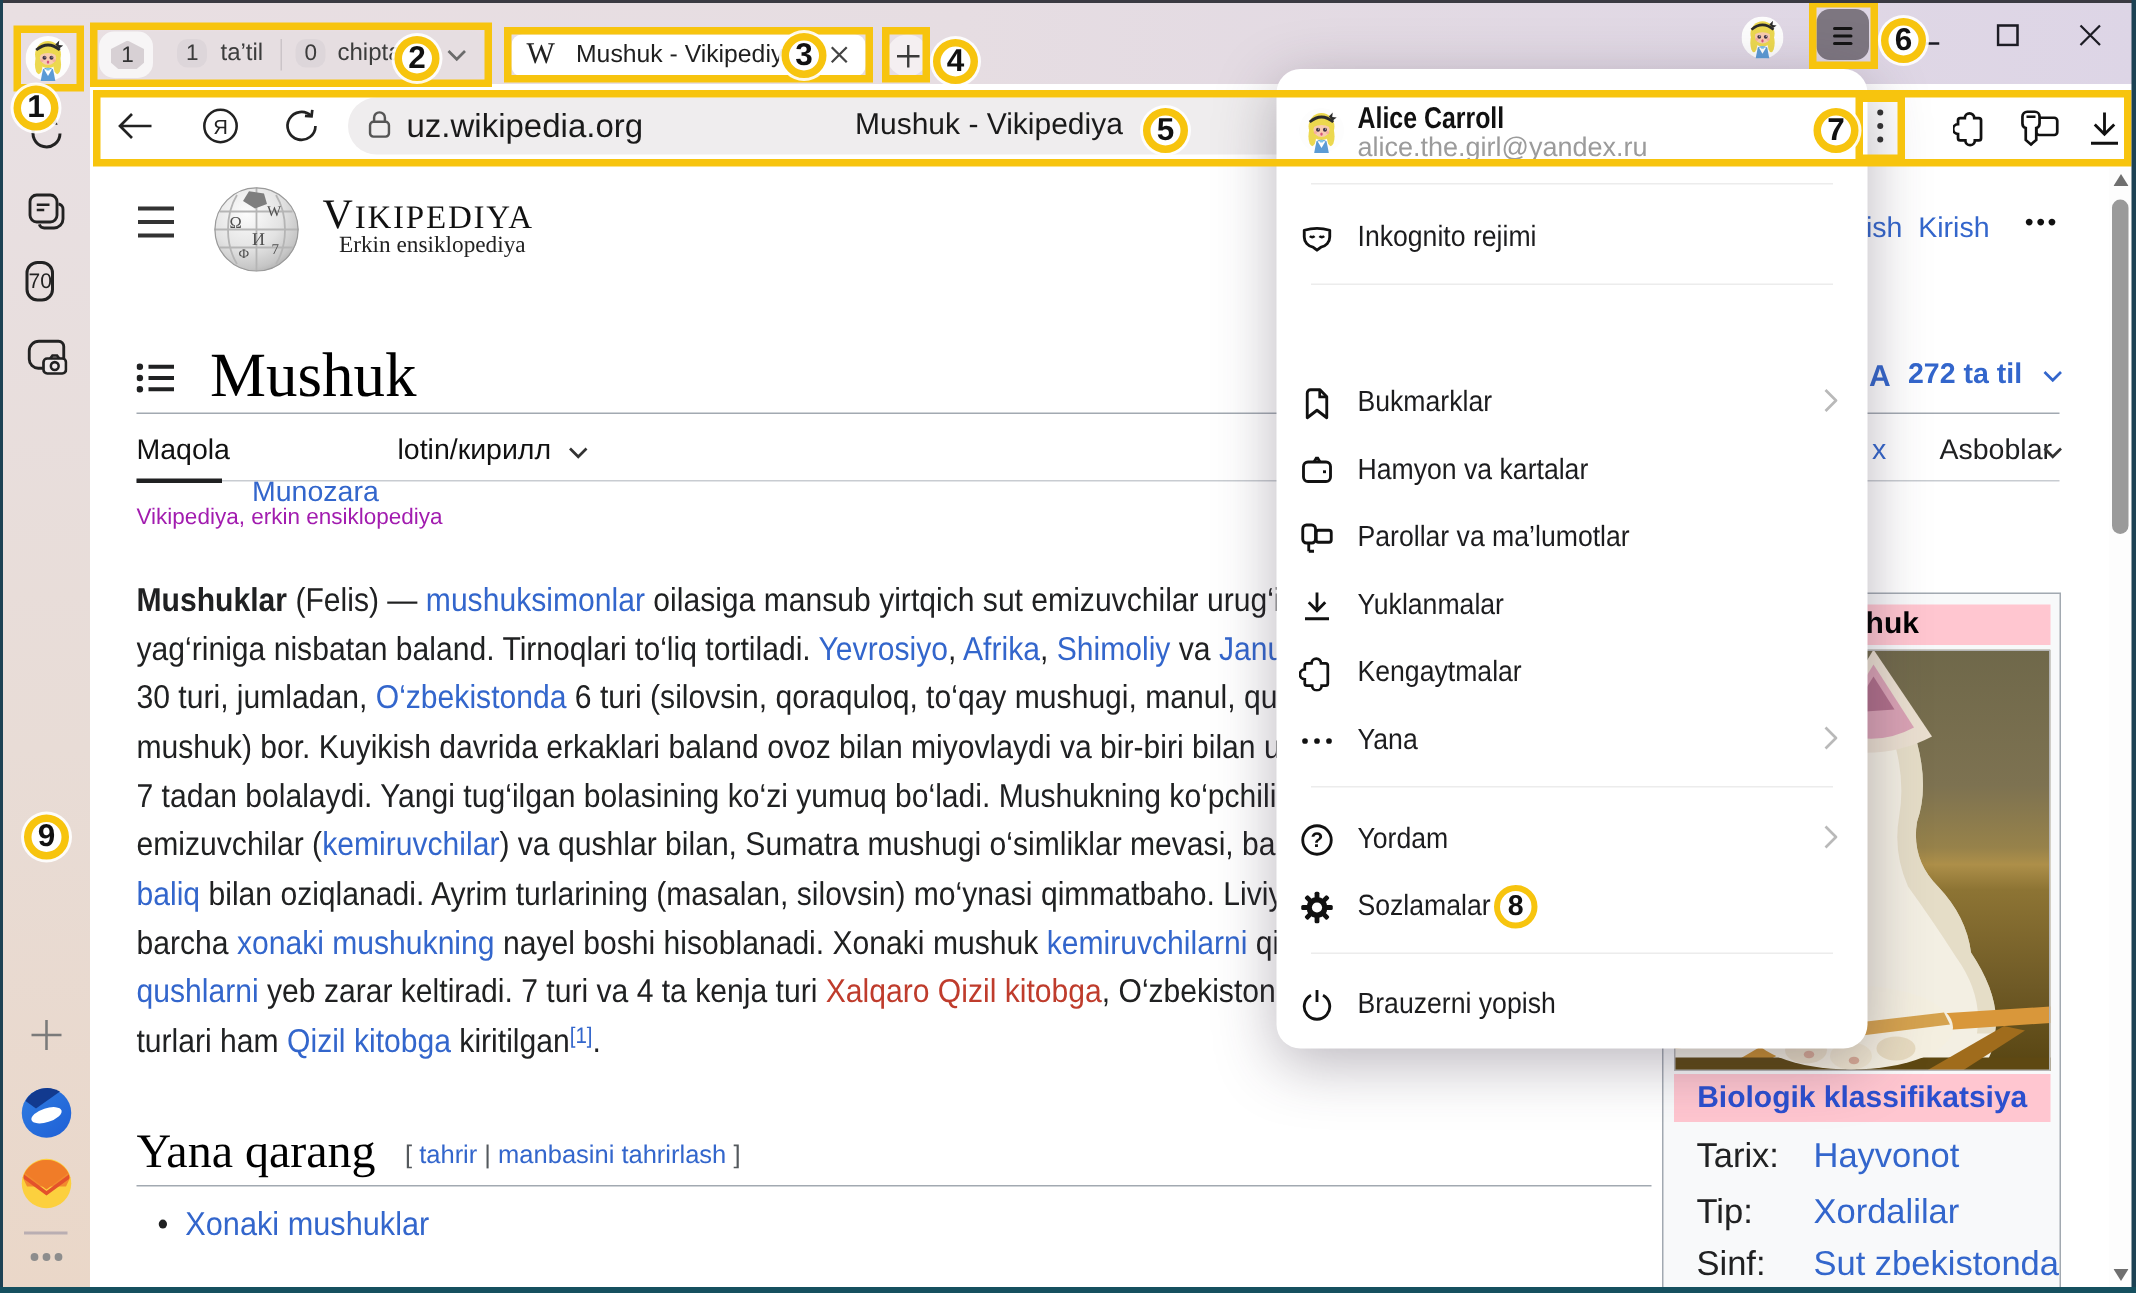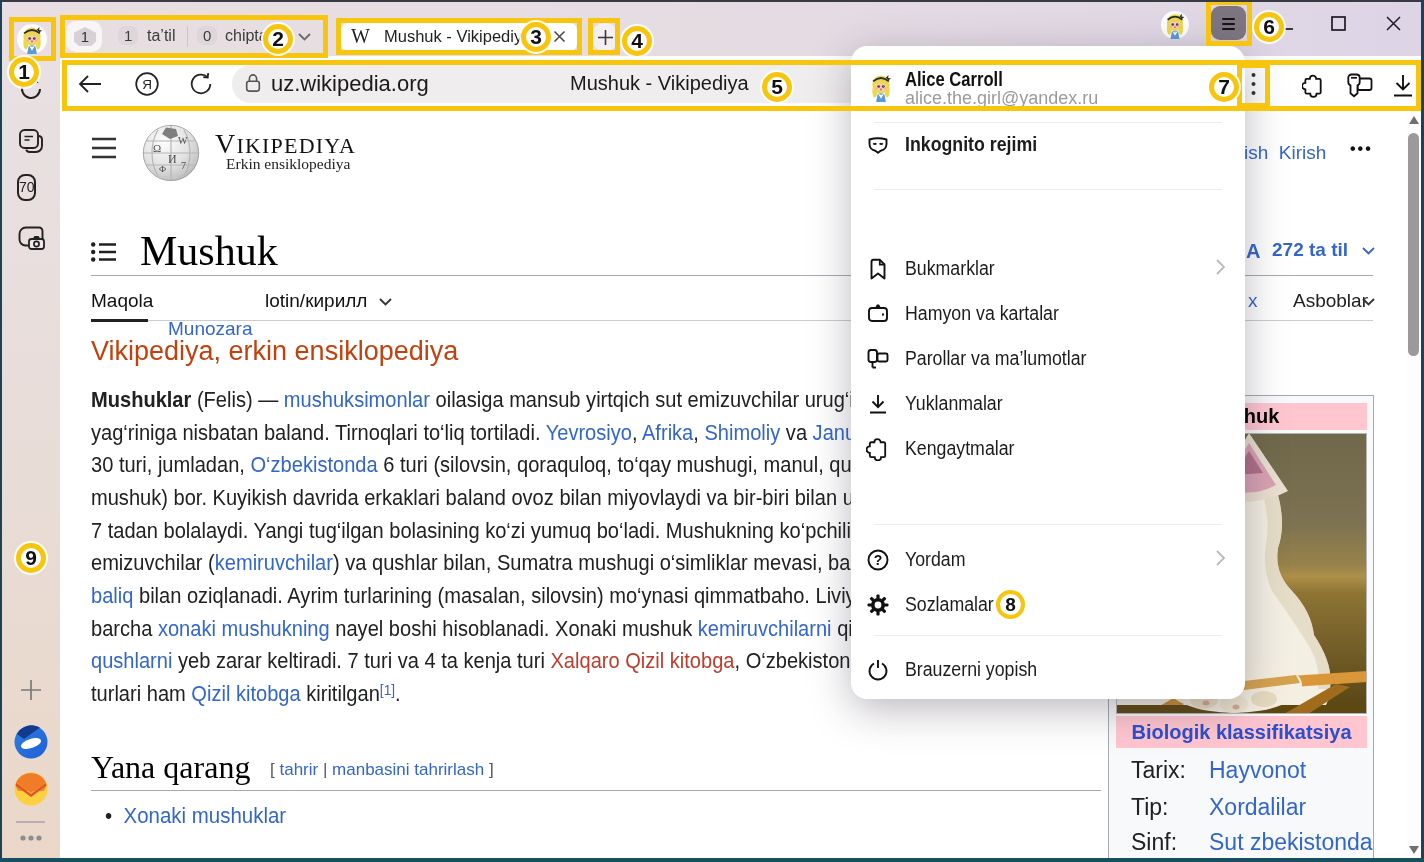--- a/index.html
+++ b/index.html
@@ -217,21 +217,21 @@
       <path d="M1 1 L6.5 6.5 L12 1" stroke="#333" stroke-width="1.8" fill="none"></path>
     </svg>
   <div class="abs" style="left:1186px;top:178px;font-size:19px;color:#3366cc;">x</div>
   <div class="abs" style="left:1212px;top:178px;font-size:19px;color:#202122;margin-left:19px;">Asboblar</div>
   <svg class="abs" style="left:1300px;top:186px;" width="13" height="8" viewBox="0 0 13 8">
       <path d="M1 1 L6.5 6.5 L12 1" stroke="#333" stroke-width="1.8" fill="none"></path>
     </svg>
   <div class="abs" style="left:29px;top:208px;width:1282px;height:1px;background:#c8ccd1;"></div>
   <div class="abs" style="left:29px;top:207px;width:57px;height:3px;background:#202122;"></div>
 
-  <div class="abs" style="left:29px;top:224px;font-size:27px;color:#c2410c;">Vikipediya, erkin ensiklopediya</div>
+  <div class="abs" style="left:29px;top:224px;font-size:15px;color:#a21caf;">Vikipediya, erkin ensiklopediya</div>
 
   <div class="bodyline" style="top:275px;"><b>Mushuklar</b> (Felis) — <a class="wl">mushuksimonlar</a> oilasiga mansub yirtqich sut emizuvchilar urug‘i. Gavdasining old tomoni</div>
   <div class="bodyline" style="top:308px;">yag‘riniga nisbatan baland. Tirnoqlari to‘liq tortiladi. <a class="wl">Yevrosiyo</a>, <a class="wl">Afrika</a>, <a class="wl">Shimoliy</a> va <a class="wl">Janubiy Amerikada</a></div>
   <div class="bodyline" style="top:340px;">30 turi, jumladan, <a class="wl">O‘zbekistonda</a> 6 turi (silovsin, qoraquloq, to‘qay mushugi, manul, qum mushugi, yovvoyi</div>
   <div class="bodyline" style="top:373px;">mushuk) bor. Kuyikish davrida erkaklari baland ovoz bilan miyovlaydi va bir-biri bilan urishadi. Urg‘ochisi 1—</div>
   <div class="bodyline" style="top:406px;">7 tadan bolalaydi. Yangi tug‘ilgan bolasining ko‘zi yumuq bo‘ladi. Mushukning ko‘pchilik turlari mayda sut</div>
   <div class="bodyline" style="top:438px;">emizuvchilar (<a class="wl">kemiruvchilar</a>) va qushlar bilan, Sumatra mushugi o‘simliklar mevasi, baliqchi mushuk esa</div>
   <div class="bodyline" style="top:471px;"><a class="wl">baliq</a> bilan oziqlanadi. Ayrim turlarining (masalan, silovsin) mo‘ynasi qimmatbaho. Liviya mushugi deyarli</div>
   <div class="bodyline" style="top:504px;">barcha <a class="wl">xonaki mushukning</a> nayel boshi hisoblanadi. Xonaki mushuk <a class="wl">kemiruvchilarni</a> qirib foyda, ammo</div>
   <div class="bodyline" style="top:536px;"><a class="wl">qushlarni</a> yeb zarar keltiradi. 7 turi va 4 ta kenja turi <a class="rl">Xalqaro Qizil kitobga</a>, O‘zbekistonda uchraydigan 2</div>
@@ -348,21 +348,21 @@
 </div>
 
 <div id="menu">
   <svg style="position:absolute;left:15px;top:26px;" width="30" height="30" viewBox="0 0 40 40">
       <use href="#alice"></use>
     </svg>
   <div style="position:absolute;left:54px;top:22px;font-size:20px;font-weight:bold;color:#111;transform:scaleX(0.83);transform-origin:0 0;white-space:nowrap;">Alice Carroll</div>
   <div style="position:absolute;left:54px;top:42px;font-size:18px;color:#9b9b9b;transform:scaleX(1);transform-origin:0 0;white-space:nowrap;">alice.the.girl@yandex.ru</div>
   <div class="mdiv" style="top:76px;"></div>
 
-  <div class="mi" style="top:76px;font-weight:bold;">
+  <div class="mi" style="top:90px;">
     <svg class="ic" viewBox="0 0 24 24">
         <path d="M3.5 6.5 q8.5-2.5 17 0 v4.5 a6.8 6.8 0 0 1 -5.8 6.7 L12 19.8 l-2.7-2.1 A6.8 6.8 0 0 1 3.5 11 z" fill="none" stroke="#111" stroke-width="1.9" stroke-linejoin="round"></path>
         <path d="M7.2 10.4 a2.4 2.4 0 0 0 3.2 0 M13.6 10.4 a2.4 2.4 0 0 0 3.2 0" fill="none" stroke="#111" stroke-width="1.7"></path>
       </svg>
     <div class="txt">Inkognito rejimi</div>
   </div>
   <div class="mdiv" style="top:143px;"></div>
 
   <div class="mi" style="top:200px;">
     <svg class="ic" viewBox="0 0 24 24">
@@ -394,20 +394,31 @@
     <svg class="ic" viewBox="0 0 24 24">
         <path d="M12 3 V15 M6.5 9.5 L12 15.2 L17.5 9.5 M4 20.5 H20" stroke="#111" stroke-width="1.9" fill="none"></path>
       </svg>
     <div class="txt">Yuklanmalar</div>
   </div>
   <div class="mi" style="top:380px;">
     <svg class="ic" viewBox="0 0 24 25">
         <path d="M5 5.5 h3.2 a3 3 0 1 1 6.6 0 H18 a1.5 1.5 0 0 1 1.5 1.5 v12.5 a1.5 1.5 0 0 1 -1.5 1.5 h-2.8 a3 3 0 1 1 -6.6 0 H5 a1.5 1.5 0 0 1 -1.5 -1.5 v-3 a3 3 0 1 1 0 -6.8 V7 A1.5 1.5 0 0 1 5 5.5 z" fill="none" stroke="#111" stroke-width="1.9"></path>
       </svg>
     <div class="txt">Kengaytmalar</div>
+  </div>
+  <div class="mi" style="top:425px;">
+    <svg class="ic" viewBox="0 0 24 24">
+        <circle cx="4" cy="12" r="1.9" fill="#111"></circle>
+        <circle cx="12" cy="12" r="1.9" fill="#111"></circle>
+        <circle cx="20" cy="12" r="1.9" fill="#111"></circle>
+      </svg>
+    <div class="txt">Yana</div>
+    <svg class="chev" width="9" height="16" viewBox="0 0 9 16">
+        <path d="M1 1 L8 8 L1 15" stroke="#b9b9b9" stroke-width="1.8" fill="none"></path>
+      </svg>
   </div>
   <div class="mdiv" style="top:478px;"></div>
 
   <div class="mi" style="top:491px;">
     <svg class="ic" viewBox="0 0 24 24">
         <circle cx="12" cy="12" r="9.5" fill="none" stroke="#111" stroke-width="1.9"></circle>
         <text x="12" y="16.8" text-anchor="middle" font-size="14" font-family="Liberation Sans" fill="#111" font-weight="bold">?</text>
       </svg>
     <div class="txt">Yordam</div>
     <svg class="chev" width="9" height="16" viewBox="0 0 9 16">

